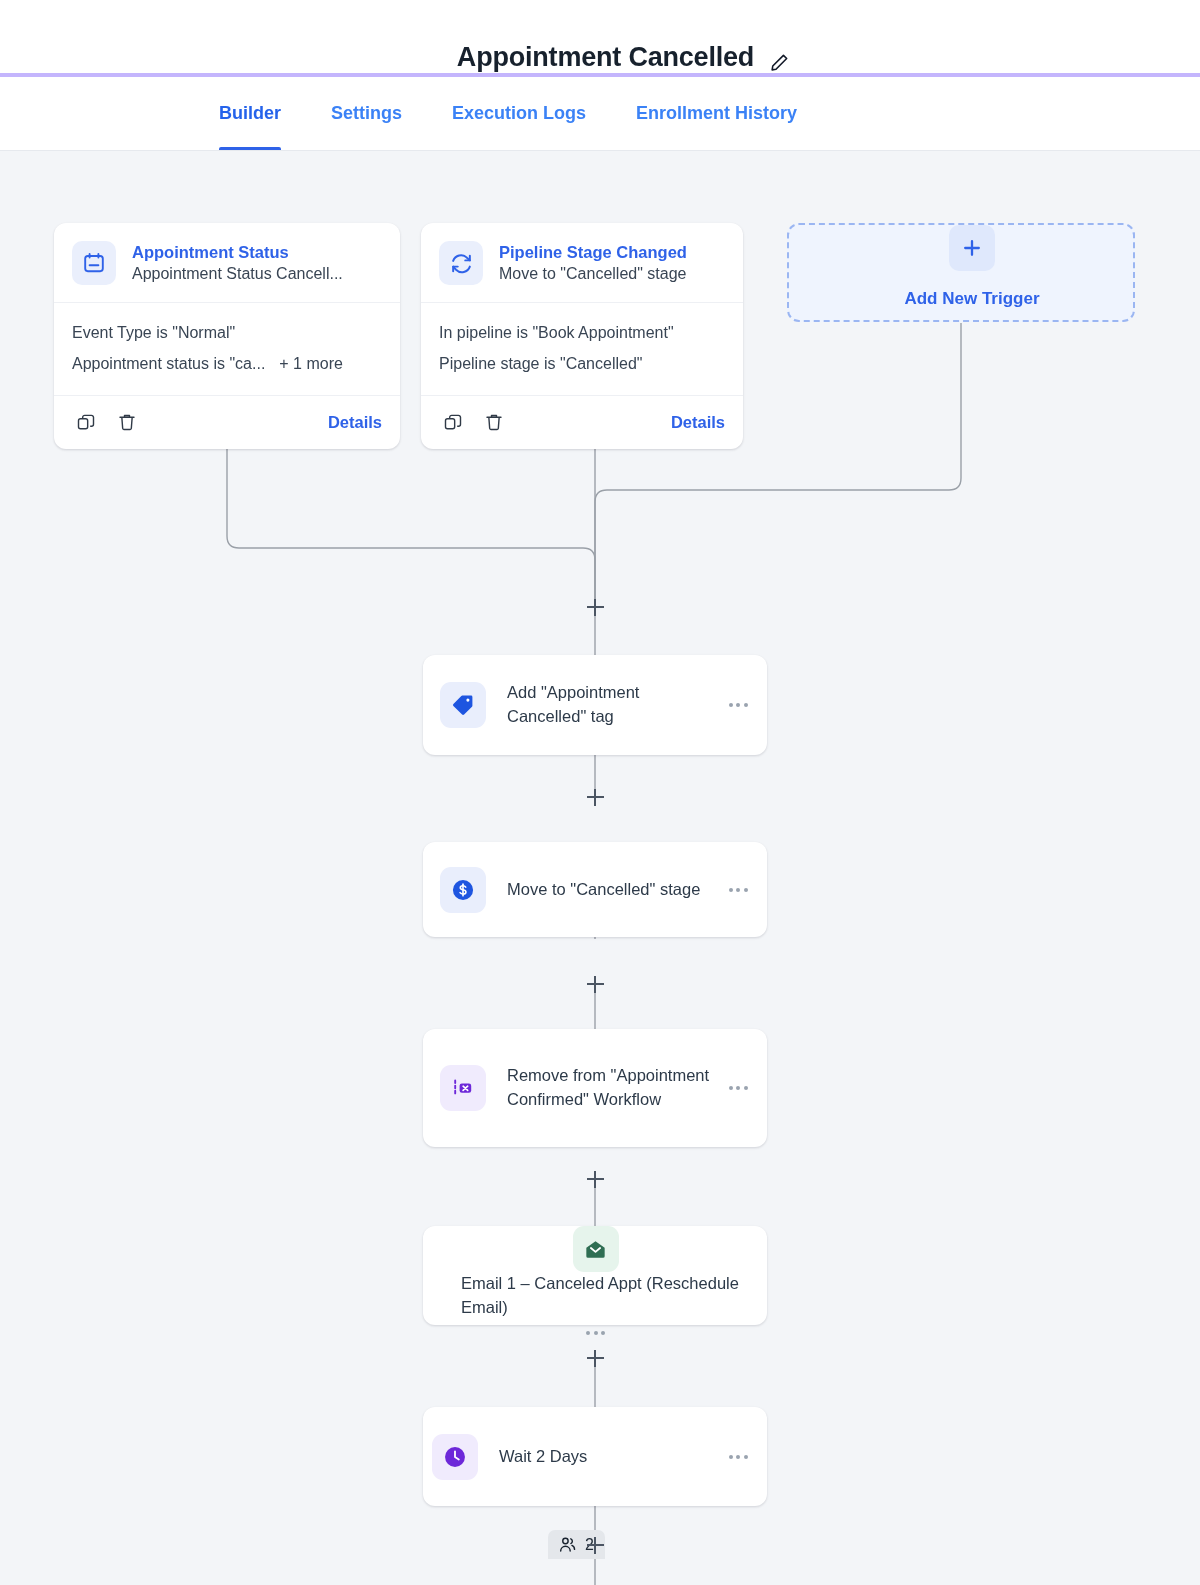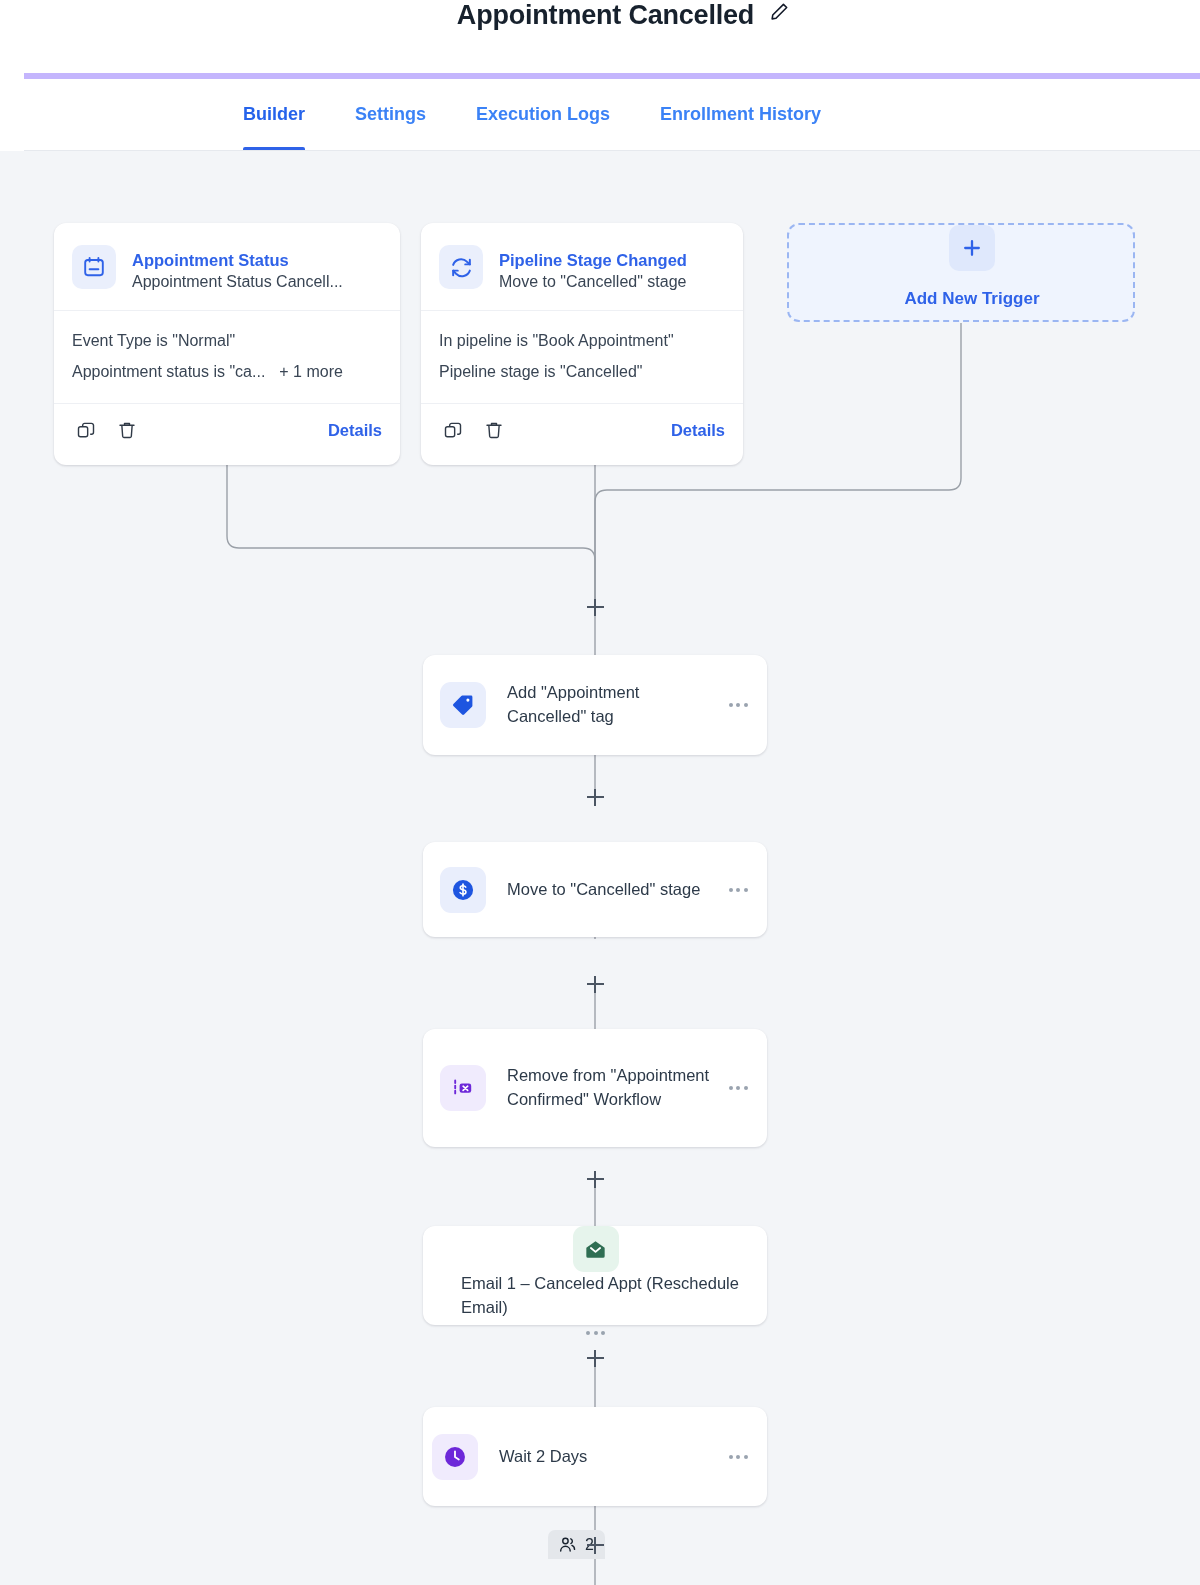--- a/index.html
+++ b/index.html
@@ -11,21 +11,21 @@
     background: #ffffff;
     overflow: hidden;
     position: relative;
   }
 
   
   .header {
     height: 73px;
     background: #ffffff;
     display: flex;
-    align-items: flex-start;
+    align-items: flex-end;
     justify-content: center;
     gap: 14px;
     padding-left: 47px;
   }
   .page-title {
     font-size: 27px;
     font-weight: 600;
     color: #17212d;
     letter-spacing: -0.2px;
   }
@@ -35,27 +35,26 @@
     display: flex;
     align-items: center;
     justify-content: center;
     cursor: pointer;
   }
 
   
   .tabbar {
     height: 78px;
     background: #ffffff;
-    border-top: 6px solid #c4b5fd;
+    border-top: 4px solid #c4b5fd;
     border-bottom: 1px solid #e6e9ee;
     display: flex;
     align-items: stretch;
     padding-left: 219px;
     gap: 0;
-    margin-left: 24px;
   }
   .tab {
     display: flex;
     align-items: center;
     font-size: 18px;
     color: #3b82f6;
     padding: 0 0 0 0;
     margin-right: 50px;
     position: relative;
     cursor: pointer;
@@ -127,21 +126,20 @@
     display: flex; align-items: center; justify-content: center;
     flex: 0 0 44px;
   }
   .tc-txt { min-width: 0; }
   .tc-title {
     font-size: 16.5px;
     font-weight: 700;
     color: #2f62e8;
     line-height: 1.35;
     white-space: nowrap;
-    margin-top: 8px;
   }
   .tc-sub {
     font-size: 16px;
     color: #394554;
     line-height: 1.4;
     white-space: nowrap;
     overflow: hidden;
     text-overflow: ellipsis;
   }
   .tc-body {
@@ -166,21 +164,21 @@
     white-space: nowrap;
   }
   .tc-more {
     font-size: 16px;
     color: #394554;
     white-space: nowrap;
   }
   .tc-foot {
     display: flex;
     align-items: center;
-    padding: 12px 18px 21px 18px;
+    padding: 12px 18px 13px 18px;
   }
   .tc-foot .sp { flex: 1; }
   .ico-btn {
     width: 28px; height: 28px;
     display: flex; align-items: center; justify-content: center;
     cursor: pointer;
     margin-right: 13px;
   }
   .details-link {
     font-size: 16.5px;

